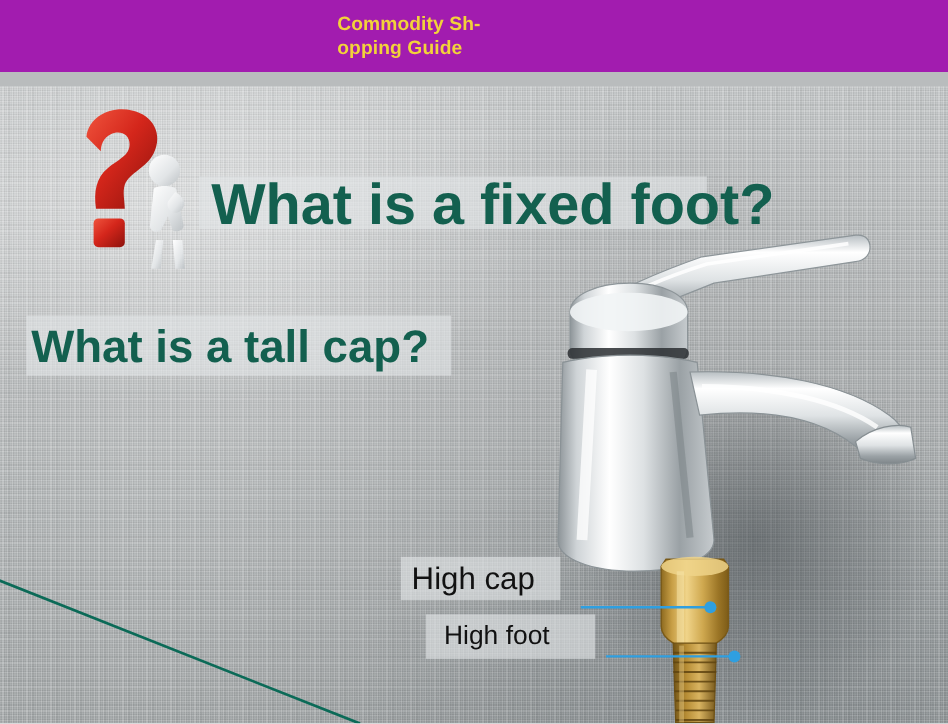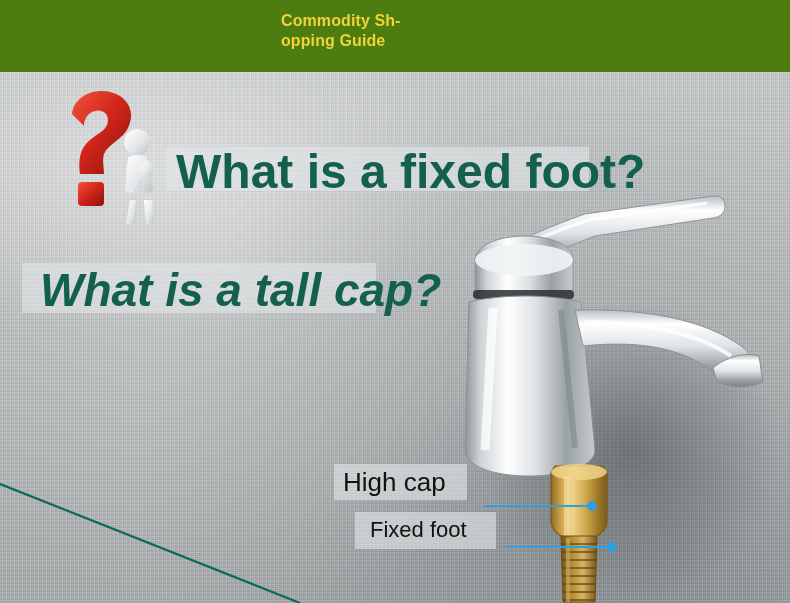--- a/index.html
+++ b/index.html
@@ -17,22 +17,22 @@
     overflow: hidden;
     background: #b9bcbd;
   }
 
   
   .banner {
     position: absolute;
     left: 0;
     top: 0;
     width: 790px;
-    height: 72px;
-    background: #4d7c0f;
+    height: 60px;
+    background: #a21caf;
     z-index: 40;
   }
   .banner-inner {
     position: absolute;
     left: 281px;
     top: 11px;
     width: 210px;
     color: #f2d23a;
     font-size: 16px;
     line-height: 20px;
@@ -113,25 +113,24 @@
     font-size: 48px;
     line-height: 44px;
   }
   #plate-fixed-foot {
     left: 166px;
     top: 147px;
     width: 423px;
     height: 44px;
   }
   #h-tall-cap {
-    left: 40px;
+    left: 26px;
     top: 268px;
-    font-size: 46px;
+    font-size: 38px;
     line-height: 44px;
-    font-style: italic;
   }
   #plate-tall-cap {
     left: 22px;
     top: 263px;
     width: 354px;
     height: 50px;
   }
 
   
   .callout {
@@ -303,20 +302,20 @@
   <div class="headline" id="h-tall-cap">What is a tall cap?</div>
 
   <svg class="leaders" viewBox="0 0 790 531">
     <line x1="484" y1="434" x2="590" y2="434" stroke="#2f9fe0" stroke-width="2"></line>
     <circle cx="592" cy="434" r="5" fill="#2f9fe0"></circle>
     <line x1="505" y1="475" x2="610" y2="475" stroke="#2f9fe0" stroke-width="2"></line>
     <circle cx="612" cy="475" r="5" fill="#2f9fe0"></circle>
   </svg>
 
   <div class="callout" id="c-high-cap">High cap</div>
-  <div class="callout" id="c-fixed-foot">Fixed foot</div>
+  <div class="callout" id="c-fixed-foot">High foot</div>
 
   <div class="banner">
     <div class="banner-inner">Commodity Sh-
 opping Guide</div>
   </div>
 
 </div>
 
 </body></html>

